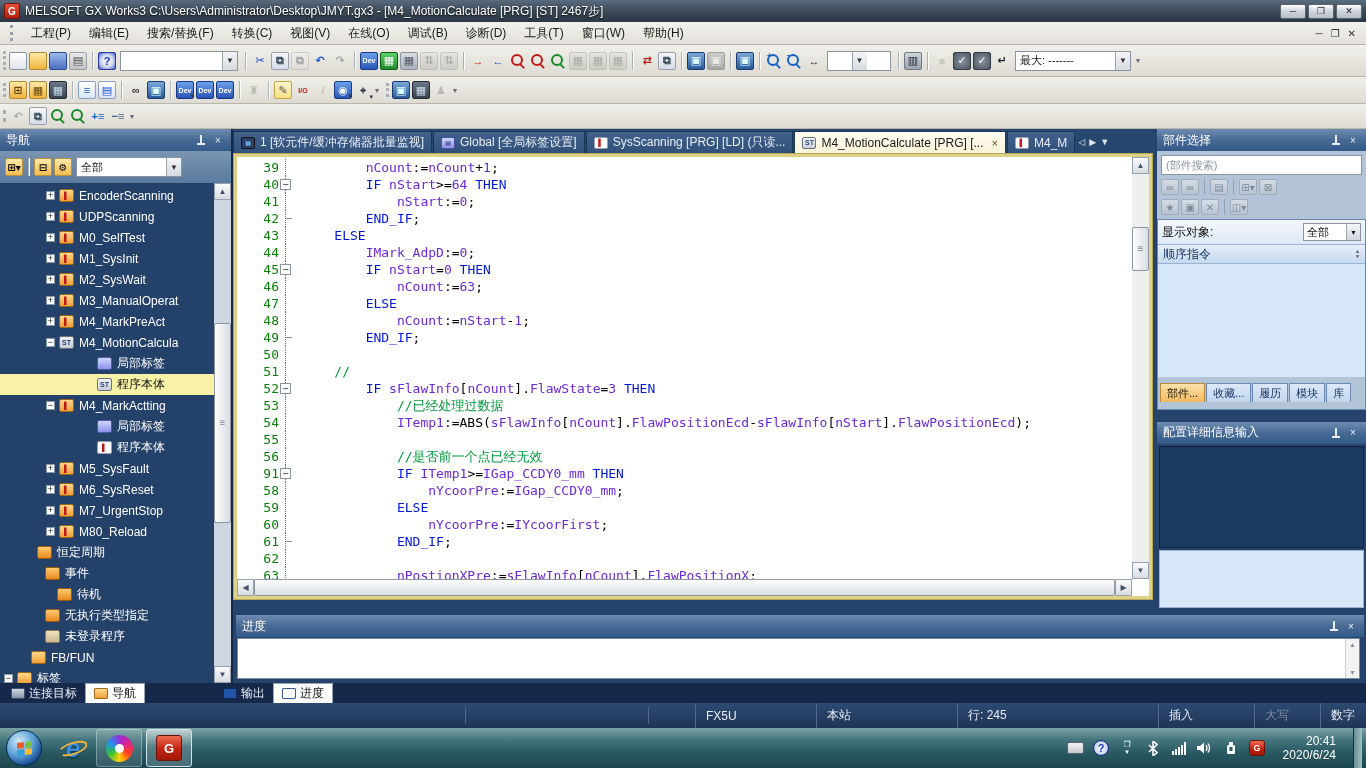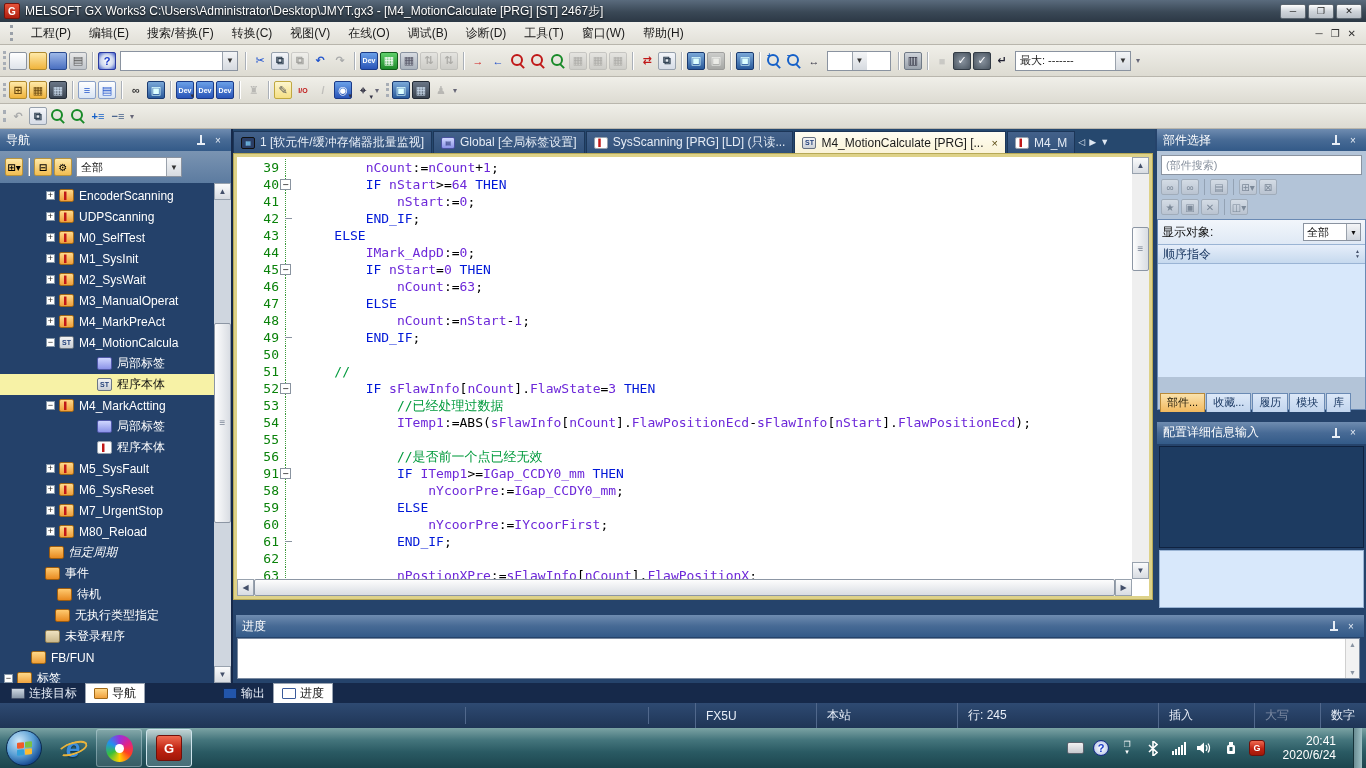--- a/index.html
+++ b/index.html
@@ -103,21 +103,21 @@
 .pticon { width:18px; height:16px; border-radius:2px; background:linear-gradient(#dfe4ea,#bcc4cf); border:1px solid #9aa4b0; color:#6a7684; font-size:10px; display:flex; align-items:center; justify-content:center; opacity:.75; }
 .psep { width:1px; height:16px; background:#93a2b4; margin:0 3px; }
 #disp-box { border:1px solid #6a8ab4; flex:1; display:flex; flex-direction:column; background:#d8e8fb; }
 #disp-row { height:24px; background:linear-gradient(#f2f6fb,#dfe9f5); display:flex; align-items:center; padding:0 4px; font-size:12px; color:#111; }
 #disp-combo { margin-left:auto; width:58px; height:18px; background:#fff; border:1px solid #8a93a0; display:flex; align-items:center; font-size:11px; }
 #disp-combo .val { flex:1; padding:0 3px; overflow:hidden; white-space:nowrap; }
 #disp-combo .dd { width:14px; height:100%; background:linear-gradient(#f4f5f7,#d0d6de); border-left:1px solid #9aa2ac; font-size:7px; display:flex; align-items:center; justify-content:center; }
 #seq-row { height:20px; background:linear-gradient(#e6eefa,#c6d9ee); border-top:1px solid #9ab4d4; border-bottom:1px solid #9ab4d4; display:flex; align-items:center; padding:0 5px; font-size:12px; color:#15335e; }
 #seq-row .spin { margin-left:auto; display:flex; flex-direction:column; font-size:5px; color:#44506a; line-height:5px; }
 #parts-list { flex:1; background:#d8e8fb; }
-#parts-tabs { height:21px; display:flex; align-items:flex-start; background:#b3c4d8; padding:16px 2px; gap:1px; }
+#parts-tabs { height:21px; display:flex; align-items:center; background:#b3c4d8; padding:16px 2px; gap:1px; }
 .ptab { height:19px; padding:0 6px; font-size:11px; display:flex; align-items:center; background:linear-gradient(#dce8f8,#c2d5ee); border:1px solid #6a8ab4; border-bottom:none; color:#15335e; white-space:nowrap; }
 .ptab.active { background:linear-gradient(#fbe2ac,#f2b95e); border-color:#b98a3a; color:#201a08; }
 #detail { margin-top:12px; flex:1; display:flex; flex-direction:column; }
 #detail-dark { flex:1; background:#1d3b61; border:1px solid #0f2240; margin:2px 2px 0 2px; }
 #detail-light { height:58px; background:#d8e8fb; border:1px solid #9ab4d4; margin:2px; }
 
 
 #progress { position:absolute; top:483px; left:233px; right:0; height:71px; background:#25436b; padding-top:3px; }
 #prog-body { position:absolute; top:26px; left:4px; right:6px; bottom:4px; background:#fff; border:1px solid #7a8aa0; }
 #prog-sb { position:absolute; top:0; right:0; width:14px; bottom:0; display:flex; flex-direction:column; justify-content:space-between; align-items:center; color:#8a94a2; font-size:7px; padding:2px 0; background:#f2f2f2; border-left:1px solid #d0d0d0; }
@@ -410,36 +410,36 @@
             <div class="tree-item" style="padding-left: 46px;">
               <span class="expbox">+</span>
               <span class="ticon prg">▌</span>
               <span>M7_UrgentStop</span>
             </div>
             <div class="tree-item" style="padding-left: 46px;">
               <span class="expbox">+</span>
               <span class="ticon prg">▌</span>
               <span>M80_Reload</span>
             </div>
-            <div class="tree-item" style="padding-left: 36px; font-style: italic;">
+            <div class="tree-item" style="padding-left: 24px;">
               <span style="width: 13px; flex: 0 0 auto;"></span>
               <span class="ticon exe"></span>
               <span>恒定周期</span>
             </div>
             <div class="tree-item" style="padding-left: 32px;">
               <span style="width: 13px; flex: 0 0 auto;"></span>
               <span class="ticon exe"></span>
               <span>事件</span>
             </div>
             <div class="tree-item" style="padding-left: 44px;">
               <span style="width: 13px; flex: 0 0 auto;"></span>
               <span class="ticon exe"></span>
               <span>待机</span>
             </div>
-            <div class="tree-item" style="padding-left: 42px;">
+            <div class="tree-item" style="padding-left: 32px;">
               <span style="width: 13px; flex: 0 0 auto;"></span>
               <span class="ticon exe"></span>
               <span>无执行类型指定</span>
             </div>
             <div class="tree-item" style="padding-left: 32px;">
               <span style="width: 13px; flex: 0 0 auto;"></span>
               <span class="ticon fld"></span>
               <span>未登录程序</span>
             </div>
             <div class="tree-item" style="padding-left: 18px;">

